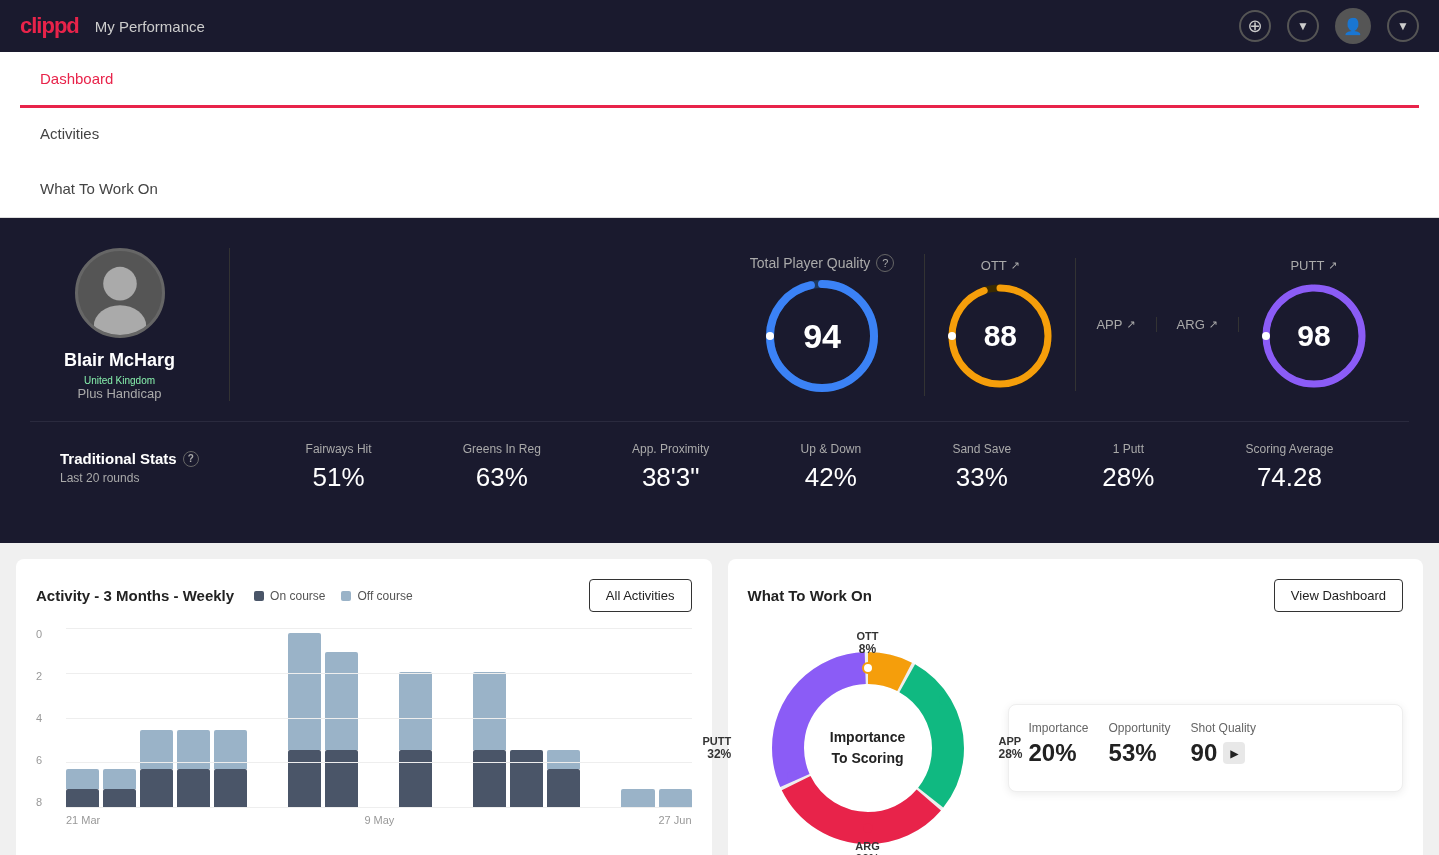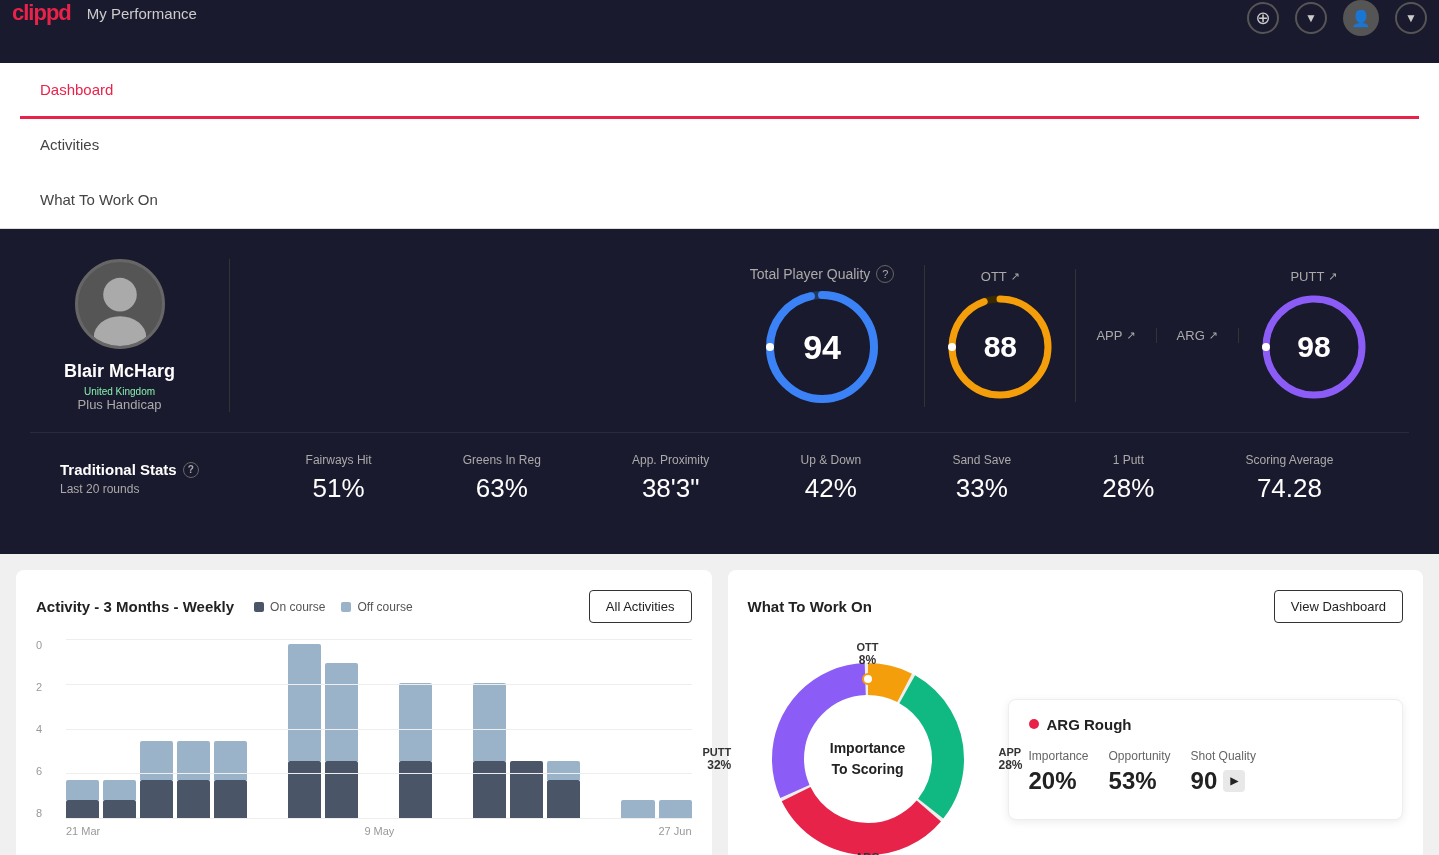--- a/index.html
+++ b/index.html
@@ -2,23 +2,23 @@
 <html><head>
   <meta charset="utf-8">
   <style>
     * { box-sizing: border-box; margin: 0; padding: 0; }
     body { font-family: -apple-system, BlinkMacSystemFont, 'Segoe UI', sans-serif; background: #f0f0f0; color: #fff; }
 
     
     .top-nav {
       background: #1a1a2e;
       display: flex;
-      align-items: flex-start;
-      padding: 0 12px;
-      height: 63px;
+      align-items: center;
+      padding: 0 20px;
+      height: 52px;
       justify-content: space-between;
     }
     .logo { display: flex; align-items: center; }
     .logo-text { color: #e8234a; font-size: 22px; font-weight: 700; letter-spacing: -1px; }
     .nav-title { color: #ccc; font-size: 15px; margin-left: 16px; }
     .nav-right { display: flex; align-items: center; gap: 16px; }
     .nav-icon-btn { 
       width: 32px; height: 32px; border-radius: 50%; border: 2px solid #555; 
       display: flex; align-items: center; justify-content: center; 
       color: #ccc; font-size: 18px; cursor: pointer; background: transparent;
@@ -512,24 +512,20 @@
           </div>
           
           <div style="position:absolute;top:2px;left:50%;transform:translateX(-50%);text-align:center;color:#333;font-size:11px;font-weight:600;">OTT<br><span style="font-size:12px;">8%</span></div>
           <div style="position:absolute;top:50%;right:-35px;transform:translateY(-50%);text-align:left;color:#333;font-size:11px;font-weight:600;">APP<br><span style="font-size:12px;">28%</span></div>
           <div style="position:absolute;bottom:2px;left:50%;transform:translateX(-50%);text-align:center;color:#333;font-size:11px;font-weight:600;">ARG<br><span style="font-size:12px;">32%</span></div>
           <div style="position:absolute;top:50%;left:-45px;transform:translateY(-50%);text-align:right;color:#333;font-size:11px;font-weight:600;">PUTT<br><span style="font-size:12px;">32%</span></div>
         </div>
       </div>
 
       <div class="info-card">
-        <div class="info-card-title">
-          <div class="red-dot"></div>
-          <span>ARG Rough</span>
-        </div>
         <div class="info-metrics">
           <div class="info-metric">
             <label>Importance</label>
             <div class="val">20%</div>
           </div>
           <div class="info-metric">
             <label>Opportunity</label>
             <div class="val">53%</div>
           </div>
           <div class="info-metric">

